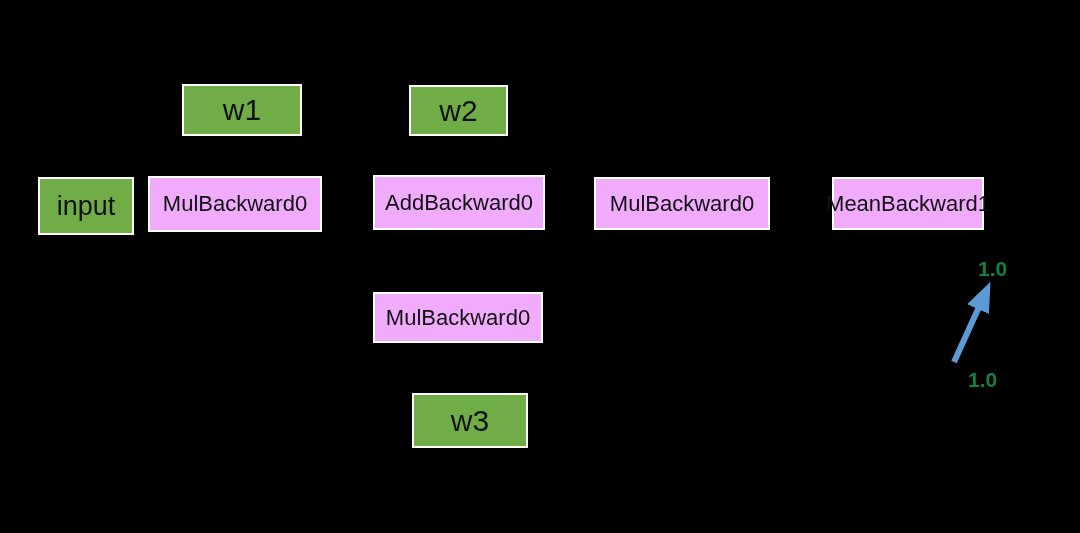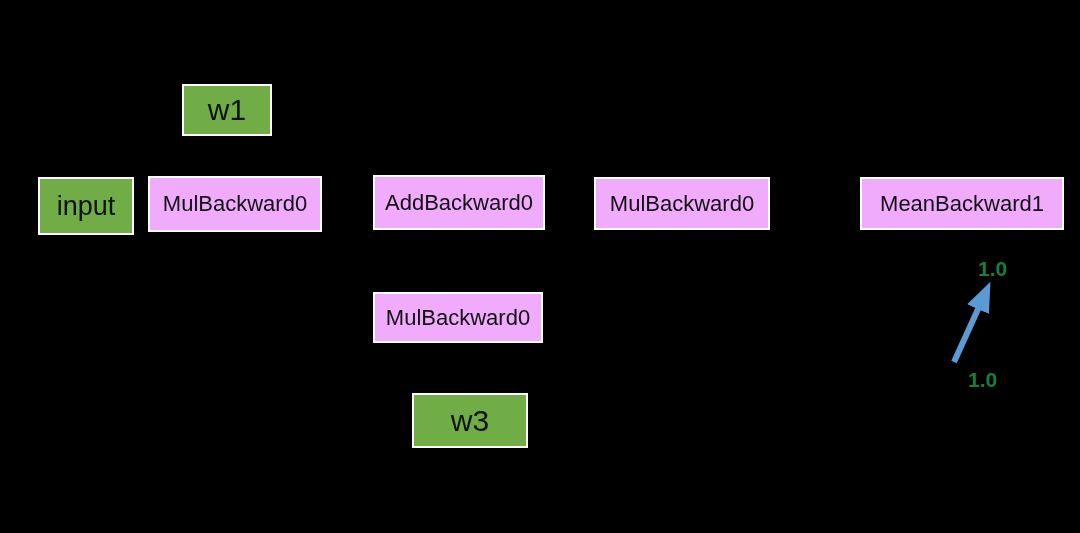--- a/index.html
+++ b/index.html
@@ -56,42 +56,45 @@
 </style>
 </head>
 <body>
 
 <div class="canvas">
 
   <div class="node param input-node" style="left:1px; top:177px; width:96px; height:58px;margin-left:37px;">
     <span>input</span>
   </div>
 
-  <div class="node param" style="left:182px; top:84px; width:90px; height:52px;">
+  <div class="node param" style="left:182px; top:84px; width:120px; height:52px;">
     <span>w1</span>
   </div>
 
+  <div class="node param" style="left:409px; top:85px; width:99px; height:51px;">
+    <span>w2</span>
+  </div>
 
   <div class="node param" style="left:412px; top:393px; width:116px; height:55px;">
     <span>w3</span>
   </div>
 
   <div class="node op" style="left:148px; top:176px; width:174px; height:56px;">
     <span>MulBackward0</span>
   </div>
 
   <div class="node op" style="left:373px; top:175px; width:172px; height:55px;">
     <span>AddBackward0</span>
   </div>
 
   <div class="node op" style="left:594px; top:177px; width:176px; height:53px;">
     <span>MulBackward0</span>
   </div>
 
-  <div class="node op" style="left:860px; top:177px; width:204px; height:53px;">
+  <div class="node op" style="left:832px; top:177px; width:152px; height:53px;">
     <span>MeanBackward1</span>
   </div>
 
   <div class="node op" style="left:373px; top:292px; width:170px; height:51px;">
     <span>MulBackward0</span>
   </div>
 
   <svg class="arrow-svg" viewBox="0 0 1080 533" xmlns="http://www.w3.org/2000/svg">
     <defs>
       <marker id="arrowhead" markerWidth="5" markerHeight="5" refX="2.4" refY="2" orient="auto" markerUnits="strokeWidth">

